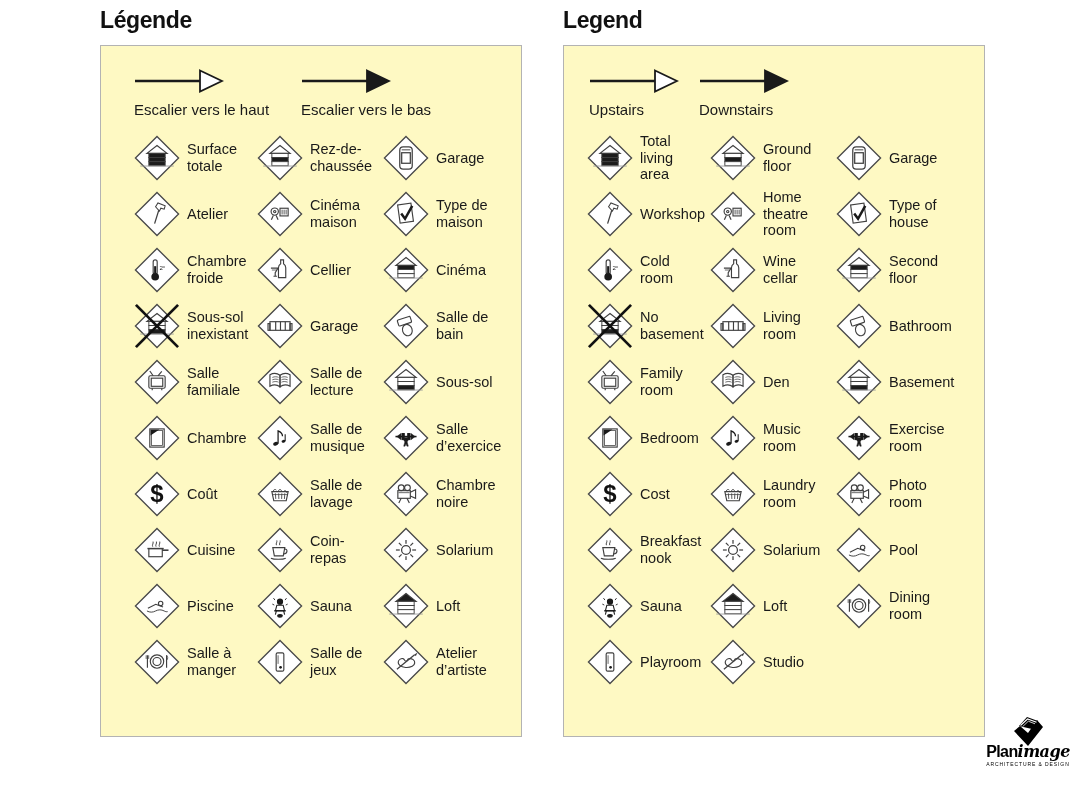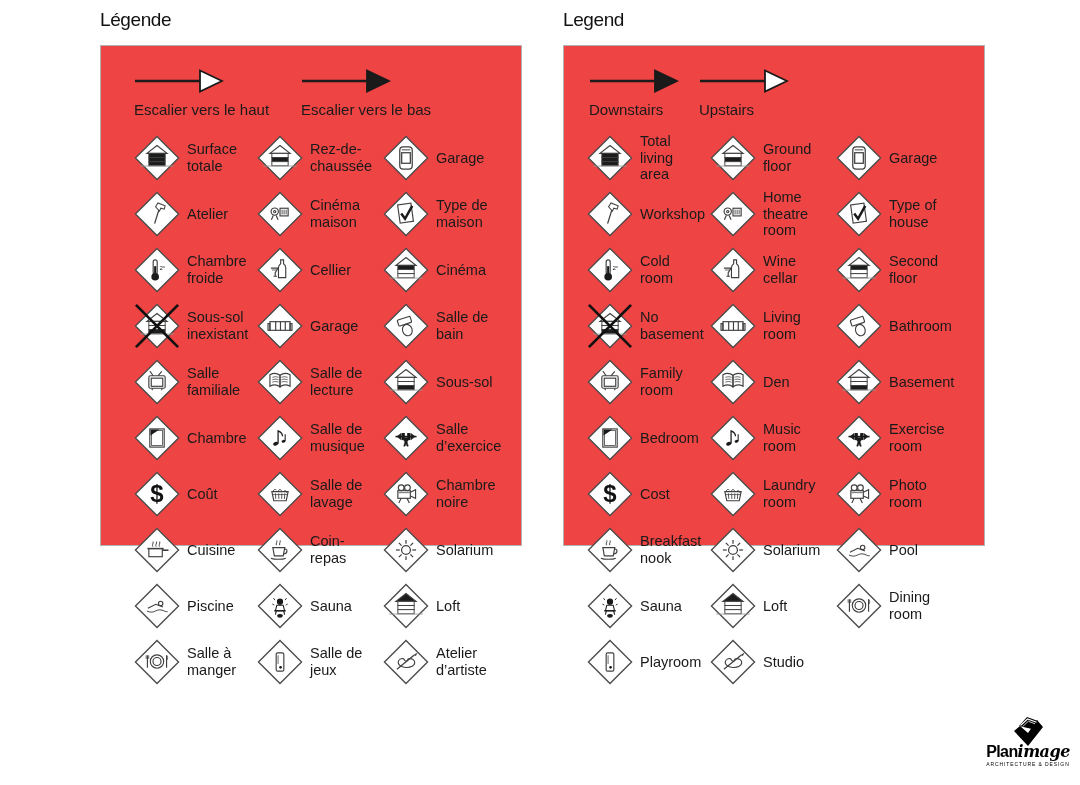--- a/index.html
+++ b/index.html
@@ -1,22 +1,22 @@
 <!DOCTYPE html>
 <html><head>
 <meta charset="utf-8">
 <style>
   html,body{margin:0;padding:0;background:#fff;}
   .page{position:relative;width:1080px;height:785px;background:#fff;overflow:hidden;
         font-family:"Liberation Sans",sans-serif;color:#1a1a1a;}
   .panel{position:absolute;top:4px;width:422px;}
   .panel.fr{left:100px;}
   .panel.en{left:563px;}
-  .panel-title{font-size:19px;font-weight:400;color:#111;margin:0 0 9px 0;letter-spacing:-0.4px;line-height:32px;}
-  .panel-box{border:1.5px solid #b3b3b3;height:501px;background:#ef4444;box-sizing:border-box;}
+  .panel-title{font-size:23px;font-weight:700;color:#111;margin:0 0 9px 0;letter-spacing:-0.4px;line-height:32px;}
+  .panel-box{border:1.5px solid #b3b3b3;height:692px;background:#fef9c3;box-sizing:border-box;}
   .arrows{display:flex;padding-top:22px;}
   .fr .arrows{padding-left:33px;gap:32px;}
   .en .arrows{padding-left:25px;gap:20px;}
   .arrow-block{display:flex;flex-direction:column;align-items:flex-start;}
   .arrow-label{font-size:15px;margin-top:3px;white-space:nowrap;color:#1a1a1a;}
   .grid{display:grid;grid-template-columns:123px 126px 1fr;grid-auto-rows:56px;margin-top:12px;}
   .fr .grid{padding-left:33px;}
   .en .grid{padding-left:23px;}
   .cell{display:flex;align-items:center;}
   .cell-icon{width:46px;height:46px;flex:0 0 46px;margin-right:7px;}
@@ -520,30 +520,30 @@
     </div>
   </section>
 
   <section class="panel en">
     <h1 class="panel-title">Legend</h1>
     <div class="panel-box">
       <div class="arrows">
         <div class="arrow-block">
           <span><svg width="90" height="26" viewBox="0 0 90 26">
                 <line x1="1" y1="13" x2="67" y2="13" stroke="#1a1a1a" stroke-width="2.4"></line>
-                <path d="M66 2.5 L88 13 L66 23.5 Z" fill="#1a1a1a" stroke="#1a1a1a" stroke-width="1.8"></path>
+                <path d="M66 2.5 L88 13 L66 23.5 Z" fill="#ffffff" stroke="#1a1a1a" stroke-width="1.8"></path>
               </svg></span>
-          <span class="arrow-label">Downstairs</span>
+          <span class="arrow-label">Upstairs</span>
         </div>
         <div class="arrow-block">
           <span><svg width="90" height="26" viewBox="0 0 90 26">
                 <line x1="1" y1="13" x2="67" y2="13" stroke="#1a1a1a" stroke-width="2.4"></line>
-                <path d="M66 2.5 L88 13 L66 23.5 Z" fill="#ffffff" stroke="#1a1a1a" stroke-width="1.8"></path>
+                <path d="M66 2.5 L88 13 L66 23.5 Z" fill="#1a1a1a" stroke="#1a1a1a" stroke-width="1.8"></path>
               </svg></span>
-          <span class="arrow-label">Upstairs</span>
+          <span class="arrow-label">Downstairs</span>
         </div>
       </div>
       <div class="grid">
   <div class="cell">
     <span class="cell-icon">
               <svg width="46" height="46" viewBox="0 0 48 48">
                 <polygon points="24,1.5 46.5,24 24,46.5 1.5,24" fill="#fff" stroke="#4a4a4a" stroke-width="1.4"></polygon>
                 <path d="M24 11 L34.5 19.2 H13.5 Z" fill="#fff" stroke="#3f3f3f" stroke-width="1.2"></path>
                 <rect x="15.5" y="19.2" width="17" height="4.3" fill="#1c1c1c" stroke="#3f3f3f" stroke-width="1"></rect>
                 <rect x="15.5" y="23.5" width="17" height="4.3" fill="#1c1c1c" stroke="#3f3f3f" stroke-width="1"></rect>

